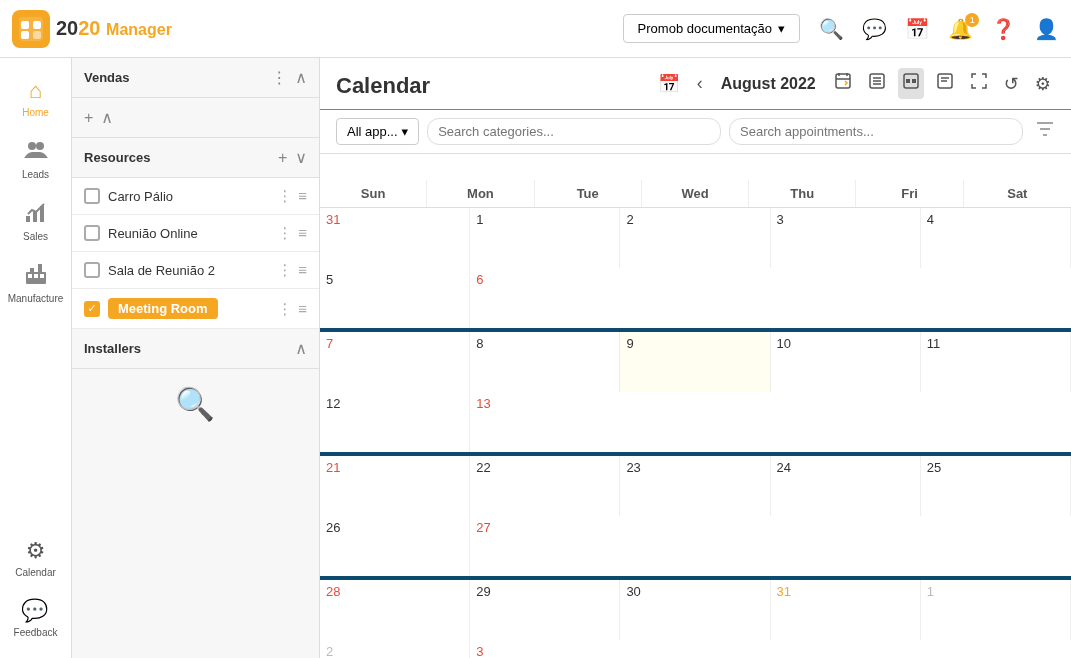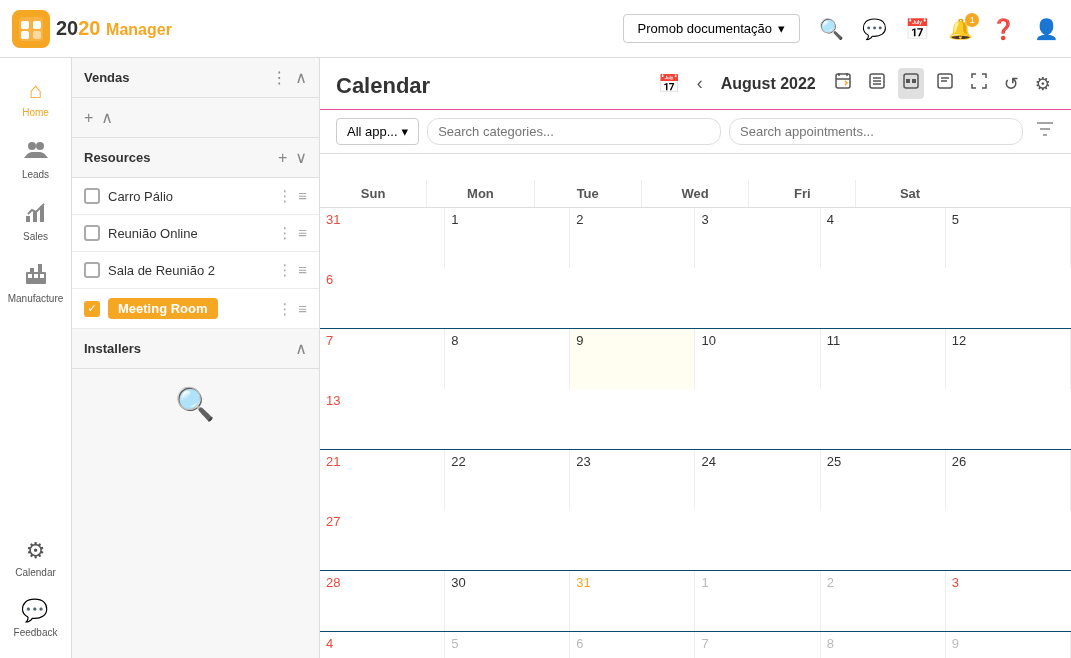--- a/index.html
+++ b/index.html
@@ -124,21 +124,21 @@
       display: grid; grid-template-columns: repeat(7, 1fr);
       background: #fff; border-bottom: 1px solid #ddd;
     }
     .cal-day-header {
       text-align: center; padding: 6px 0; font-size: 13px; font-weight: bold;
       color: #555; border-right: 1px solid #eee;
     }
     .cal-day-header:last-child { border-right: none; }
 
     .cal-body { display: flex; flex-direction: column; height: calc(100% - 32px); }
-    .cal-week { display: grid; grid-template-columns: repeat(6, 1fr); flex: 1; border-bottom: 1px solid #0c4a6e; }
+    .cal-week { display: grid; grid-template-columns: repeat(5, 1fr); flex: 1; border-bottom: 4px solid #0c4a6e; }
     .cal-cell {
       border-right: 1px solid #eee; padding: 4px 6px; position: relative;
       font-size: 13px; color: #333; min-height: 60px;
     }
     .cal-cell:last-child { border-right: none; }
     .cal-cell.other-month { color: #bbb; }
     .cal-cell.today { background: #fffef0; }
     .cal-cell.sun .day-num { color: #e74c3c; }
     .cal-cell.sat .day-num { color: #e74c3c; }
     .day-num { font-size: 13px; }
@@ -389,20 +389,21 @@
     </div>
 
     <div class="cal-wrapper">
       <div class="cal-grid">
 
         <div class="cal-header-row">
           <div class="cal-day-header">Sun</div>
           <div class="cal-day-header">Mon</div>
           <div class="cal-day-header">Tue</div>
           <div class="cal-day-header">Wed</div>
+          <div class="cal-day-header">Thu</div>
           <div class="cal-day-header">Fri</div>
           <div class="cal-day-header">Sat</div>
         </div>
 
         <div class="cal-body">
 
           <div class="cal-week">
             <div class="cal-cell other-month sun"><span class="day-num">31</span></div>
             <div class="cal-cell"><span class="day-num">1</span></div>
             <div class="cal-cell"><span class="day-num">2</span></div>
@@ -428,20 +429,21 @@
             <div class="cal-cell"><span class="day-num">22</span></div>
             <div class="cal-cell"><span class="day-num">23</span></div>
             <div class="cal-cell"><span class="day-num">24</span></div>
             <div class="cal-cell"><span class="day-num">25</span></div>
             <div class="cal-cell"><span class="day-num">26</span></div>
             <div class="cal-cell sat"><span class="day-num">27</span></div>
           </div>
 
           <div class="cal-week">
             <div class="cal-cell sun"><span class="day-num">28</span></div>
+            <div class="cal-cell"><span class="day-num">29</span></div>
             <div class="cal-cell"><span class="day-num">30</span></div>
             <div class="cal-cell"><span class="day-num highlight">31</span></div>
             <div class="cal-cell other-month"><span class="day-num">1</span></div>
             <div class="cal-cell other-month"><span class="day-num">2</span></div>
             <div class="cal-cell other-month sat"><span class="day-num">3</span></div>
           </div>
 
           <div class="cal-week">
             <div class="cal-cell other-month sun"><span class="day-num">4</span></div>
             <div class="cal-cell other-month"><span class="day-num">5</span></div>

